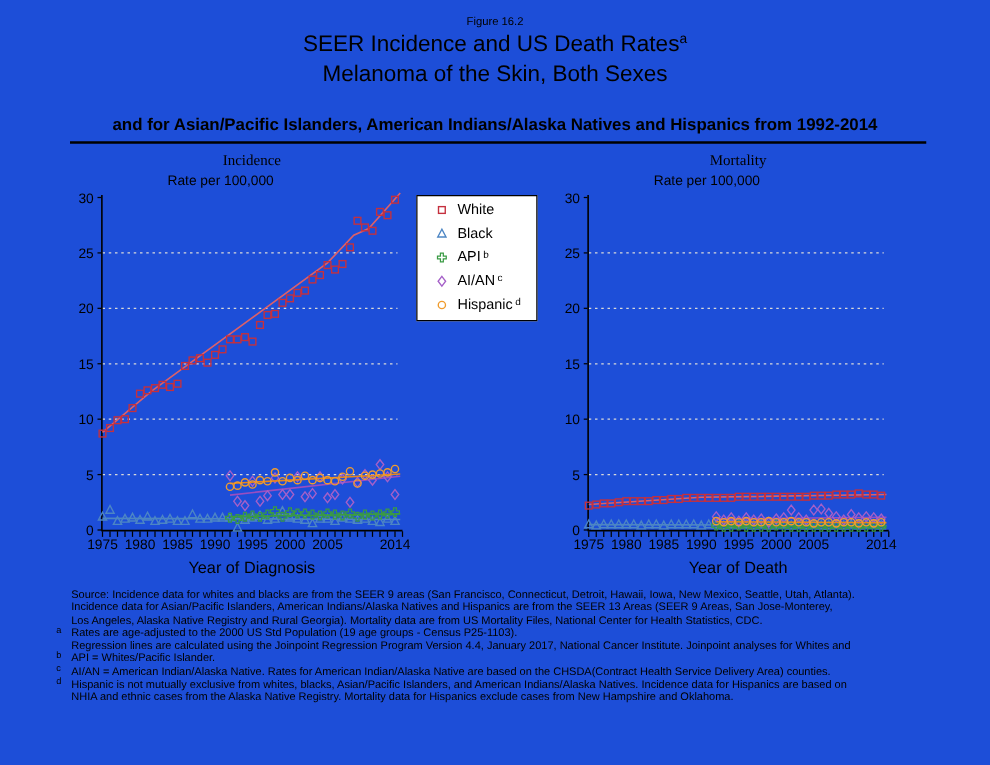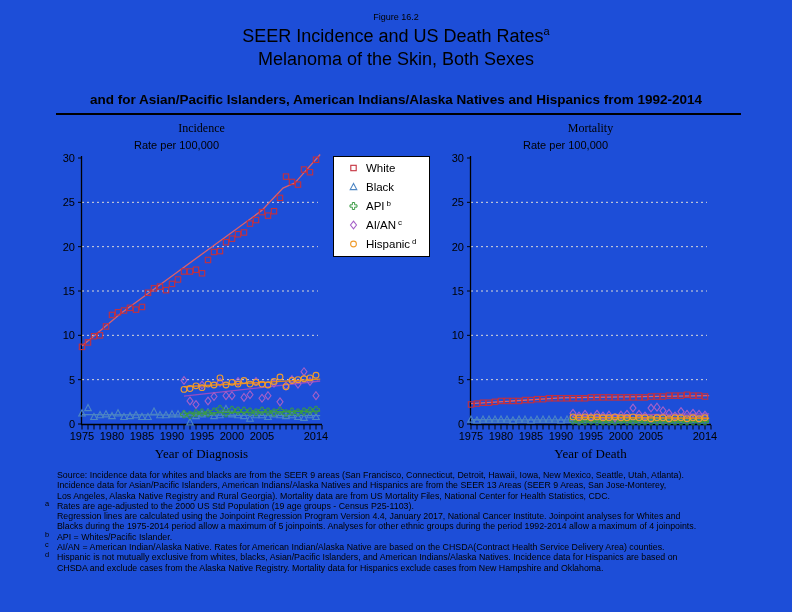--- a/index.html
+++ b/index.html
@@ -11,21 +11,21 @@
   .main-title{top:25px;font-size:18px;}
   .main-title sup{font-size:11px;}
   .sub-title{top:49px;font-size:18px;}
   .an-line1{top:75px;font-size:13.5px;}
   .an-line2{top:92px;font-size:13.5px;font-weight:bold;}
   .header-rule{top:113px;left:56px;width:685px;height:2px;background:#000;}
   .chart-title{top:121px;width:241px;text-align:center;font-size:12px;font-family:Liberation Serif, serif;}
   .ct-left{left:81px;} .ct-right{left:470px;}
   .rate-label{top:139px;font-size:11px;padding-left:40px;}
   .rl-left{left:94px;} .rl-right{left:483px;}
-  .x-axis-title{top:446px;width:241px;text-align:center;font-size:13px;font-family:Liberation Serif, serif;}
+  .x-axis-title{top:446px;width:241px;text-align:center;font-size:13px;}
   .legend{left:333px;top:156px;width:97px;height:101px;border:1.5px solid #000;
           background:#fff;padding:5px 0 0 13px;box-sizing:border-box;}
   .legend-row{display:flex;height:19px;font-size:11.5px;}
   .legend-row svg{margin-right:6px;flex:0 0 auto;}
   .legend-row sup{font-size:8px;margin-left:2px;position:relative;top:-1px;}
   .footnotes{left:45px;top:470px;width:726px;font-size:8.8px;line-height:10.3px;}
   .fn-line{position:relative;padding-left:12px;white-space:nowrap;}
   .fn-m{position:absolute;left:0;top:-2px;font-size:7.4px;}
   svg text{font-family:"Liberation Sans","DejaVu Sans",sans-serif;}
 </style>
@@ -574,20 +574,19 @@
         <sup>d</sup>
       </div>
     </div>
 
   <div class="abs footnotes" id="footnotes">
       <div class="fn-line"><span>Source:  Incidence data for whites and blacks are from the SEER 9 areas (San Francisco, Connecticut, Detroit, Hawaii, Iowa, New Mexico, Seattle, Utah, Atlanta).</span></div>
       <div class="fn-line"><span>Incidence data for Asian/Pacific Islanders, American Indians/Alaska Natives and Hispanics are from the SEER 13 Areas (SEER 9 Areas, San Jose-Monterey,</span></div>
       <div class="fn-line"><span>Los Angeles, Alaska Native Registry and Rural Georgia).  Mortality data are from US Mortality Files, National Center for Health Statistics, CDC.</span></div>
       <div class="fn-line"><span class="fn-m">a</span><span>Rates are age-adjusted to the 2000 US Std Population (19 age groups - Census P25-1103).</span></div>
       <div class="fn-line"><span>Regression lines are calculated using the Joinpoint Regression Program Version 4.4, January 2017, National Cancer Institute.  Joinpoint analyses for Whites and</span></div>
-      <div class="fn-line"><span>Blacks during the 1975-2014 period allow a maximum of 5 joinpoints. Analyses for other ethnic groups during the period 1992-2014 allow a maximum of 4 joinpoints.</span></div>
       <div class="fn-line"><span class="fn-m">b</span><span>API = Whites/Pacific Islander.</span></div>
       <div class="fn-line"><span class="fn-m">c</span><span>AI/AN = American Indian/Alaska Native.  Rates for American Indian/Alaska Native are based on the CHSDA(Contract Health Service Delivery Area) counties.</span></div>
       <div class="fn-line"><span class="fn-m">d</span><span>Hispanic is not mutually exclusive from whites, blacks, Asian/Pacific Islanders, and American Indians/Alaska Natives.  Incidence data for Hispanics are based on</span></div>
-      <div class="fn-line"><span>CHSDA and exclude cases from the Alaska Native Registry.  Mortality data for Hispanics exclude cases from New Hampshire and Oklahoma.</span></div>
+      <div class="fn-line"><span>NHIA and ethnic cases from the Alaska Native Registry.  Mortality data for Hispanics exclude cases from New Hampshire and Oklahoma.</span></div>
     </div>
 
 </div>
 
 </body></html>

